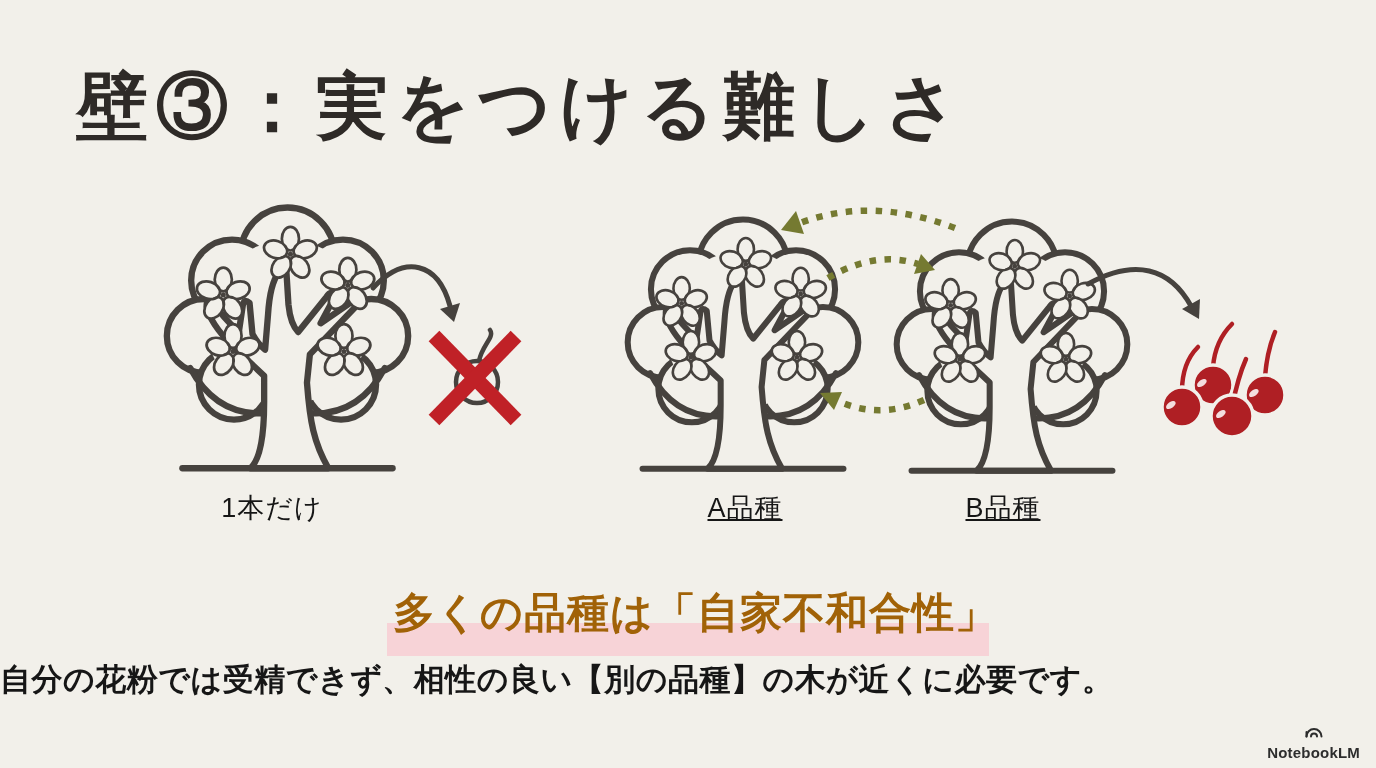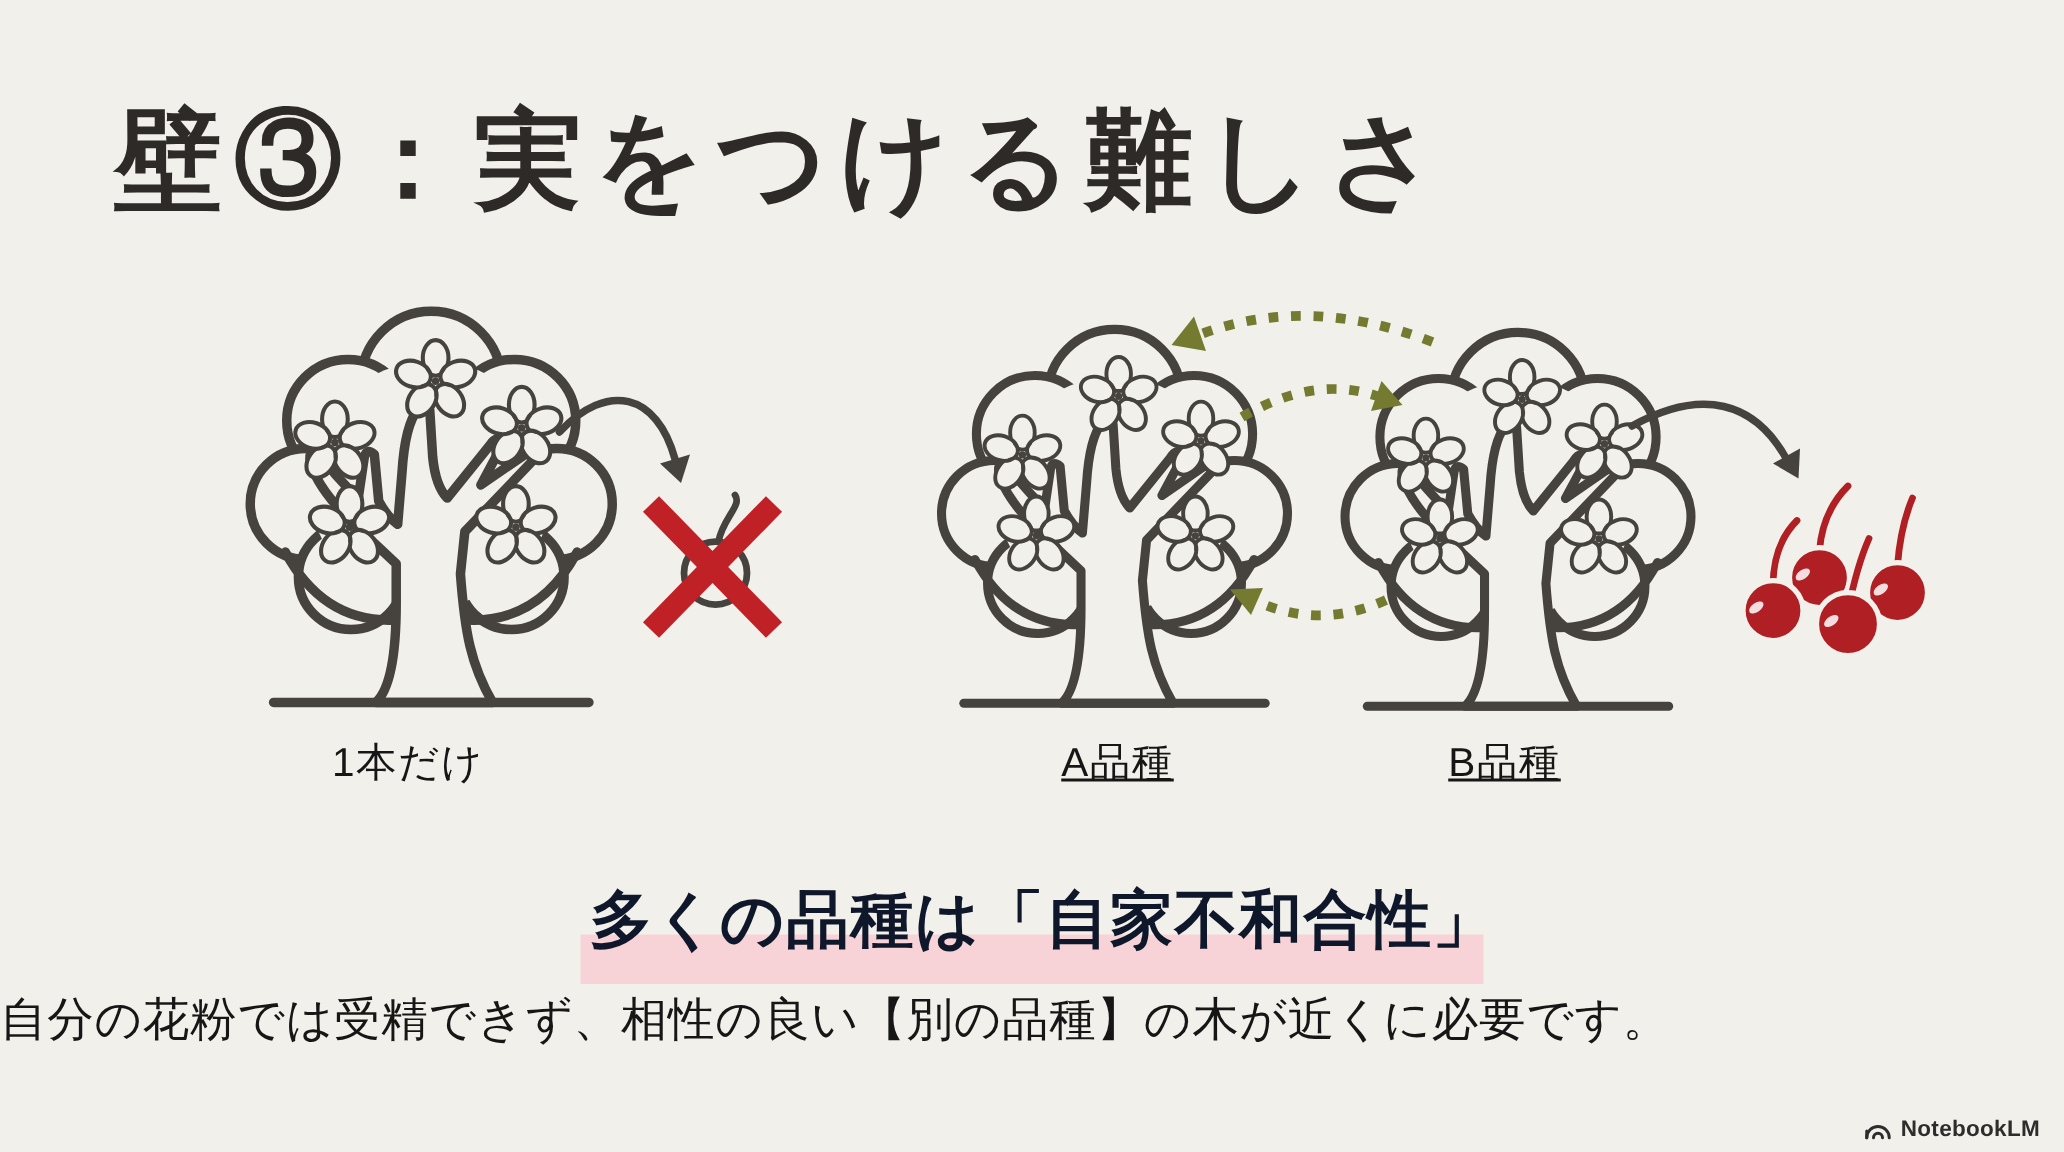--- a/index.html
+++ b/index.html
@@ -45,32 +45,33 @@
   .headline-wrap{
     position:absolute;left:0;top:585px;width:1376px;text-align:center;
   }
   .headline-band{
     position:absolute;left:50%;transform:translateX(-50%);
     top:38px;width:602px;height:33px;
     background:var(--highlight-pink);z-index:0;
   }
   .headline{
     position:relative;z-index:1;
-    font-size:42px;font-weight:700;color:#0f172a;
+    font-size:42px;font-weight:700;color:#a16207;
     letter-spacing:1px;white-space:nowrap;padding-left:15px;
   }
   .description{
     position:absolute;left:0;top:659px;width:1089px;text-align:center;
-    font-size:31px;font-weight:400;color:var(--text-color);
+    font-size:31px;font-weight:700;color:var(--text-color);
     letter-spacing:0.5px;white-space:nowrap;
   }
   .watermark{
     position:absolute;right:16px;bottom:7px;
     display:flex;align-items:center;gap:5px;
     color:#2d2d2d;
+    flex-direction:column;
   }
   .watermark-text{font-size:15px;font-weight:600;letter-spacing:0.2px;}
   
   .canopy circle{fill:var(--background);stroke:var(--line);stroke-width:6.5;}
   .mask{fill:var(--background);stroke:none;}
   .ln{stroke:var(--line);fill:none;stroke-width:6.5;stroke-linecap:round;}
   .ln-thin{stroke:var(--line);fill:none;stroke-width:4.5;stroke-linecap:round;}
   .trunk{fill:var(--background);stroke:var(--line);stroke-width:6.5;stroke-linejoin:round;stroke-linecap:round;}
   .petal{fill:var(--background);stroke:var(--line);stroke-width:2.8;}
   .stamen{stroke:var(--line);stroke-width:1.8;stroke-linecap:round;fill:none;}

